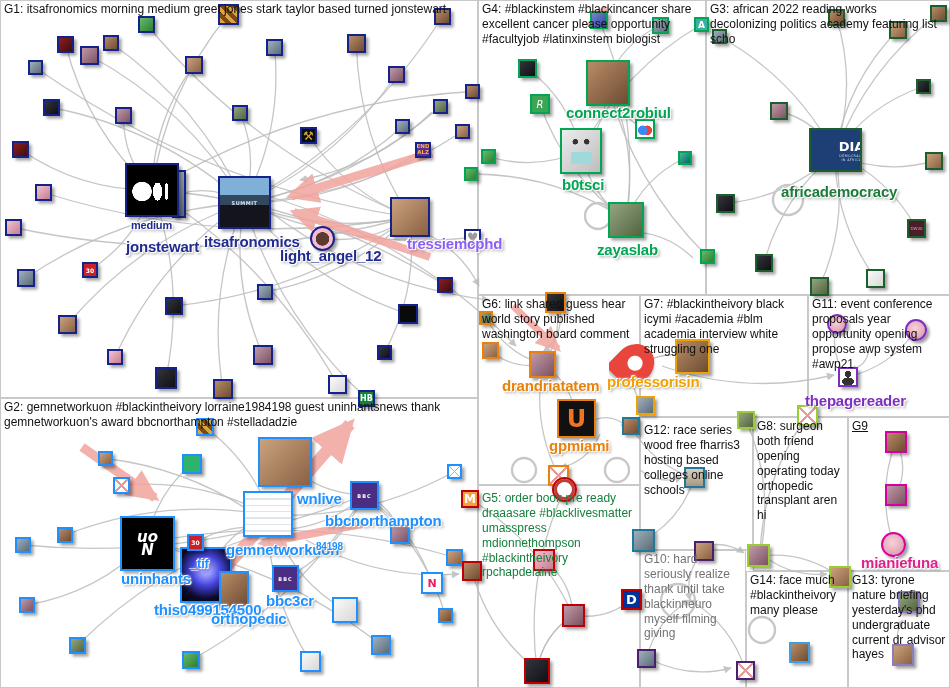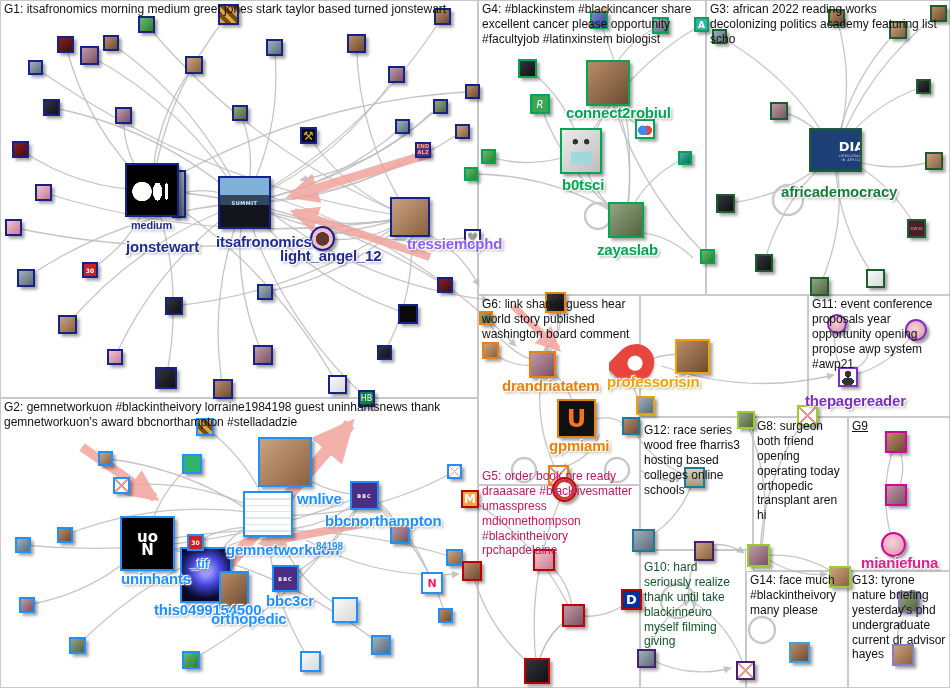--- a/index.html
+++ b/index.html
@@ -41,27 +41,27 @@
       radial-gradient(ellipse 4.5px 9px at 61% 53%,#fff 100%,transparent 0),
       radial-gradient(ellipse 1.8px 8.5px at 79% 53%,#fff 100%,transparent 0),#000;}
   .v-itsafro{background:linear-gradient(180deg,#7fb0d8 0 34%,#33485f 34% 56%,#14141d 56% 100%);
       color:#dce9f5;font-size:5px;font-weight:bold;letter-spacing:.5px;}
   .v-angel{border-radius:50%;background:
       radial-gradient(circle 7px at 50% 52%,#5b3b2e 6.5px,transparent 7px),#f8bcd0;}
   .v-pkr{border-radius:50%;background:radial-gradient(circle at 45% 40%,#f6d3da,#d98fa5);}
   .v-dia{background:#1e3f76;color:#fff;font-weight:bold;font-size:13px;flex-direction:column;}
   .v-dia::after{content:attr(data-sub);font-size:3.3px;font-weight:normal;letter-spacing:.4px;
       color:#cfd9ea;display:block;}
-  .v-uon{background:#000;color:#fff;font-weight:bold;font-size:15px;line-height:.85;}
+  .v-uon{background:#000;color:#fff;font-weight:bold;font-size:15px;line-height:.85;font-style:italic;}
   .v-bbc{background:#4b2e83;color:#fff;font-size:5px;font-weight:bold;letter-spacing:1px;}
   .v-um{background:#111;color:#f47321;font-weight:bold;font-size:24px;}
   .v-duke{background:#00339a;color:#fff;font-weight:bold;font-size:13px;}
   .v-mm{background:#f2a33c;color:#fff;font-weight:bold;font-size:12px;}
   .v-endalz{background:#5b2d8e;color:#ffb14d;font-weight:bold;font-size:5.5px;line-height:1.05;}
-  .v-hb{background:#15803d;color:#fff;font-weight:normal;font-size:8px;}
+  .v-hb{background:#15803d;color:#fff;font-weight:bold;font-size:8px;}
   .v-blk{background:#0a0a0a;}
   .v-goldx{background:#0d0d0d;color:#d4af37;font-size:12px;}
   .v-heart{background:#fff;color:#9a9a9a;font-size:13px;}
   .v-rstamp{border-radius:50%;background:radial-gradient(circle,#fff 48%,#f3d9d9 60%,#fff 62%);
       box-shadow:inset 0 0 0 3px #c23b3b,2.5px 2.5px 3px rgba(0,0,0,.38);}
   .v-r30{background:#cc2027;color:#fff;font-weight:bold;font-size:6px;}
   .v-rtile{background:#3aa655;color:#fff;font-size:10px;font-style:italic;}
   .v-scholar{background:
       radial-gradient(circle 5px at 36% 58%,#4285f4 4.5px,transparent 5px),
       radial-gradient(circle 5px at 64% 58%,#ea4335 4.5px,transparent 5px),#fff;}
@@ -420,21 +420,21 @@
     <div class="node v-p4" style="left: 885px; top: 484px; width: 22px; height: 22px; border-color: rgb(214, 0, 158);"></div>
     <div class="node v-pkr" style="left: 881px; top: 532px; width: 25px; height: 25px; border-color: rgb(214, 0, 158);"></div>
     <div class="node v-p2" style="left: 694px; top: 541px; width: 20px; height: 20px; border-color: rgb(75, 31, 111);"></div>
     <div class="node v-p3" style="left: 637px; top: 649px; width: 19px; height: 19px; border-color: rgb(75, 31, 111);"></div>
     <div class="node v-xbox" style="left: 736px; top: 661px; width: 19px; height: 19px; border-color: rgb(75, 31, 111);"></div>
     <div class="node v-p1" style="left: 789px; top: 642px; width: 21px; height: 21px; border-color: rgb(65, 160, 220);"></div>
     <div class="node v-p5" style="left: 898px; top: 591px; width: 22px; height: 22px; border-color: rgb(142, 124, 195);"></div>
     <div class="node v-p2" style="left: 892px; top: 644px; width: 22px; height: 22px; border-color: rgb(142, 124, 195);"></div>
     <div class="nlabel" style="left: 131px; top: 219px; color: rgb(31, 43, 142); font-size: 11px;">medium</div>
     <div class="nlabel" style="left: 126px; top: 238px; color: rgb(31, 43, 142); font-size: 15px;">jonstewart</div>
-    <div class="nlabel" style="left: 216px; top: 233px; color: rgb(31, 43, 142); font-size: 15px;">itsafronomics</div>
+    <div class="nlabel" style="left: 204px; top: 233px; color: rgb(31, 43, 142); font-size: 15px;">itsafronomics</div>
     <div class="nlabel" style="left: 280px; top: 247px; color: rgb(31, 43, 142); font-size: 15px;">light_angel_12</div>
     <div class="nlabel" style="left: 371px; top: 235px; color: #8b5cf6; font-size: 15px; margin-left: 36px;">tressiemcphd</div>
     <div class="nlabel" style="left: 566px; top: 104px; color: rgb(0, 166, 81); font-size: 15px;">connect2robiul</div>
     <div class="nlabel" style="left: 562px; top: 176px; color: rgb(0, 166, 81); font-size: 15px;">b0tsci</div>
     <div class="nlabel" style="left: 597px; top: 241px; color: rgb(0, 166, 81); font-size: 15px;">zayaslab</div>
     <div class="nlabel" style="left: 781px; top: 183px; color: rgb(28, 122, 58); font-size: 15px;">africademocracy</div>
     <div class="nlabel" style="left: 502px; top: 377px; color: rgb(232, 130, 12); font-size: 15px;">drandriatatem</div>
     <div class="nlabel" style="left: 549px; top: 437px; color: rgb(232, 130, 12); font-size: 15px;">gpmiami</div>
     <div class="nlabel" style="left: 607px; top: 373px; color: rgb(240, 162, 2); font-size: 15px;">professorisin</div>
     <div class="nlabel" style="left: 805px; top: 392px; color: rgb(123, 47, 190); font-size: 15px;">thepagereader</div>
@@ -446,21 +446,22 @@
     <div class="nlabel" style="left: 121px; top: 570px; color: rgb(30, 144, 255); font-size: 15px;">uninhants</div>
     <div class="nlabel" style="left: 154px; top: 601px; color: rgb(30, 144, 255); font-size: 15px;">this0499154500</div>
     <div class="nlabel" style="left: 211px; top: 610px; color: rgb(30, 144, 255); font-size: 15px;">orthopedic</div>
     <div class="nlabel" style="left: 266px; top: 592px; color: rgb(30, 144, 255); font-size: 15px;">bbc3cr</div>
     <div class="nlabel" style="left: 861px; top: 554px; color: rgb(224, 33, 138); font-size: 15px;">mianiefuna</div>
     <div class="hdr nowrap" style="left: 4px; top: 2px; width: 470px; color: rgb(17, 17, 17);">G1: itsafronomics morning medium greet jones stark taylor based turned jonstewart</div>
     <div class="hdr" style="left: 4px; top: 400px; width: 470px; color: rgb(17, 17, 17);">G2: gemnetworkuon #blackintheivory lorraine1984198 guest uninhantsnews thank gemnetworkuon's award bbcnorthampton #stelladadzie</div>
     <div class="hdr" style="left: 482px; top: 2px; width: 220px; color: rgb(17, 17, 17);">G4: #blackinstem #blackincancer share excellent cancer please opportunity #facultyjob #latinxinstem biologist</div>
     <div class="hdr" style="left: 710px; top: 2px; width: 236px; color: rgb(17, 17, 17);">G3: african 2022 reading works decolonizing politics academy featuring list scho</div>
     <div class="hdr" style="left: 482px; top: 297px; width: 154px; color: rgb(17, 17, 17);">G6: link shared guess hear world story published washington board comment</div>
+    <div class="hdr" style="left: 644px; top: 297px; width: 160px; color: rgb(17, 17, 17);">G7: #blackintheivory black icymi #academia #blm academia interview white struggling one</div>
     <div class="hdr" style="left: 812px; top: 297px; width: 134px; color: rgb(17, 17, 17);">G11: event conference proposals year opportunity opening propose awp system #awp21</div>
-    <div class="hdr" style="left: 482px; top: 469px; width: 154px; color: #be185d;">G5: order book pre ready draaasare #blacklivesmatter umasspress mdionnethompson #blackintheivory rpchapdelaine</div>
+    <div class="hdr" style="left: 482px; top: 491px; width: 154px; color: #15803d;">G5: order book pre ready draaasare #blacklivesmatter umasspress mdionnethompson #blackintheivory rpchapdelaine</div>
     <div class="hdr" style="left: 644px; top: 423px; width: 105px; color: rgb(17, 17, 17);">G12: race series wood free fharris3 hosting based colleges online schools</div>
     <div class="hdr" style="left: 757px; top: 419px; width: 87px; color: rgb(17, 17, 17);">G8: surgeon both friend opening operating today orthopedic transplant aren hi</div>
     <div class="hdr" style="left: 852px; top: 419px; width: 94px; color: rgb(17, 17, 17); text-decoration: underline;">G9</div>
-    <div class="hdr" style="left: 644px; top: 552px; width: 98px; color: #14532d; margin-top: 8px;">G10: hard seriously realize thank until take blackinneuro myself filming giving</div>
+    <div class="hdr" style="left: 644px; top: 552px; width: 98px; color: #737373;">G10: hard seriously realize thank until take blackinneuro myself filming giving</div>
     <div class="hdr" style="left: 750px; top: 573px; width: 94px; color: rgb(17, 17, 17);">G14: face much #blackintheivory many please</div>
     <div class="hdr" style="left: 852px; top: 573px; width: 94px; color: rgb(17, 17, 17);">G13: tyrone nature briefing yesterday's phd undergraduate current dr advisor hayes</div>
   </div>
 
 </body></html>

